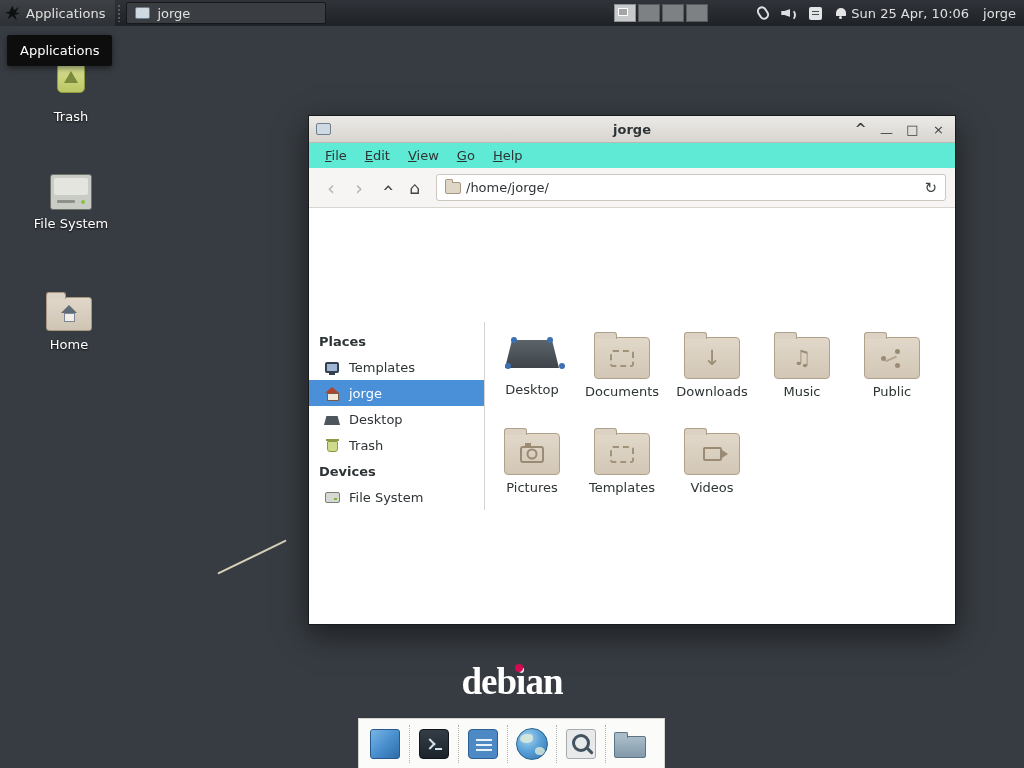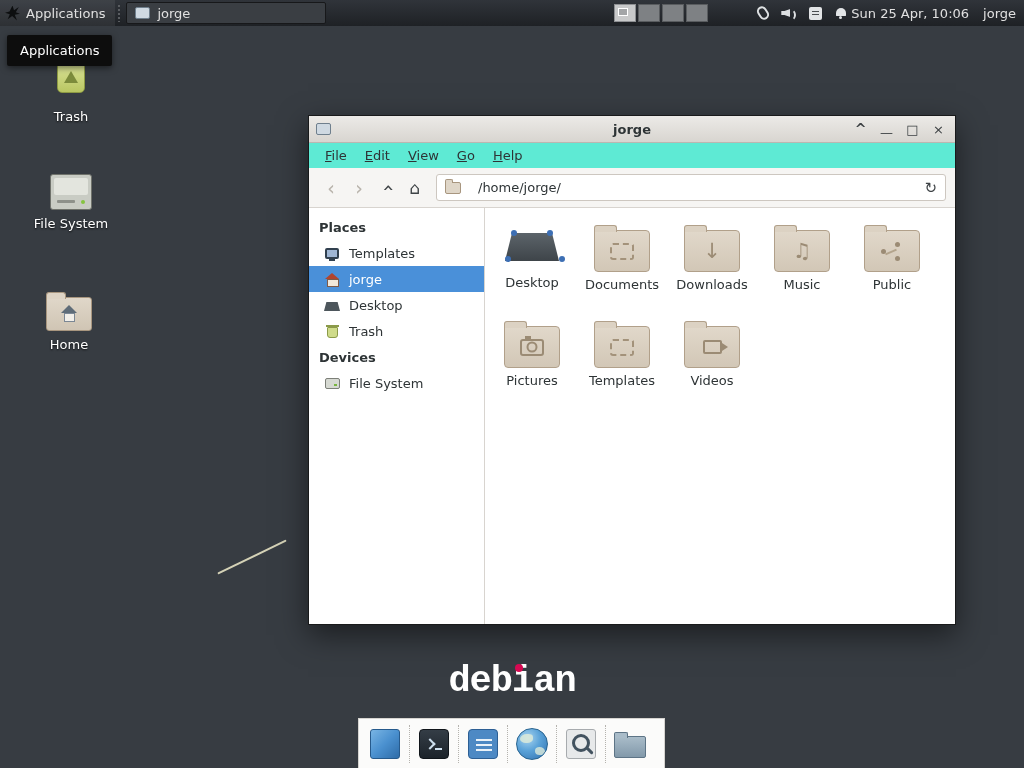--- a/index.html
+++ b/index.html
@@ -89,28 +89,28 @@
   .menu-item { display:inline-block; padding:3px 9px; font-size:13px; color:#2e3436; }
   .menu-item::first-letter { text-decoration:underline; }
   .toolbar { height:40px; flex:none; background:#f6f5f3; border-bottom:1px solid #d8d4cf;
     display:flex; align-items:center; padding:0 9px; gap:2px; }
   .navbtn { width:26px; height:26px; display:flex; align-items:center; justify-content:center;
     font-size:19px; color:#3f4447; }
   .navbtn.disabled { color:#b9b4ac; }
   .navbtn.up span { display:inline-block; transform:rotate(-90deg); }
   .navbtn.home { font-size:17px; }
   .pathbar { flex:1; height:27px; margin-left:6px; background:#ffffff; border:1px solid #cdc7c0;
-    border-radius:3px; display:flex; align-items:center; padding:0 8px; gap:17px; font-size:13px; color:#2e3436; }
+    border-radius:3px; display:flex; align-items:center; padding:0 8px; gap:5px; font-size:13px; color:#2e3436; }
   .mini-folder { position:relative; width:16px; height:12px; background:#dfd6c8; border:1px solid #a8967f;
     border-radius:1px 2px 2px 2px; flex:none; }
   .mini-folder::before { content:''; position:absolute; top:-4px; left:-1px; width:6px; height:3px;
     background:#dfd6c8; border:1px solid #a8967f; border-bottom:none; border-radius:2px 2px 0 0; }
   .reload { margin-left:auto; font-size:15px; color:#3f4447; }
 
-  .win-body { flex:1; display:flex; min-height:0; }
+  .win-body { flex:1; display:flex; min-height:0;align-items:center; }
   .sidebar { width:176px; flex:none; background:#ffffff; border-right:1px solid #d8d4cf;
     padding-top:6px; font-size:13px; color:#2e3436; }
   .side-header { font-weight:bold; padding:6px 10px 5px; }
   .side-item { display:flex; align-items:center; gap:9px; padding:4px 10px 4px 15px; height:26px; }
   .side-item.selected { background:#4a90d9; color:#ffffff; }
   .ic16 { width:16px; height:16px; flex:none; display:flex; align-items:center; justify-content:center; }
   .ic-computer { width:14px; height:11px; background:#9fb6d4; border:2px solid #31404f; border-radius:2px; position:relative; }
   .ic-computer::after { content:''; position:absolute; left:2px; bottom:-4px; width:6px; height:2px; background:#31404f; }
   .ic-home-s { position:relative; width:14px; height:13px; }
   .ic-home-s::before { content:''; position:absolute; left:0; top:0; width:0; height:0;
@@ -152,21 +152,21 @@
   .desk-wrap { position:relative; width:60px; height:44px; }
   .desk-surface { position:absolute; left:3px; top:7px; width:54px; height:28px;
     background:linear-gradient(#5c646a,#3e4449); clip-path:polygon(13% 0,87% 0,100% 100%,0 100%); }
   .desk-dots { position:absolute; left:9px; top:4px; width:6px; height:6px; border-radius:50%; background:#3d6fb4;
     box-shadow:36px 0 0 #3d6fb4, -6px 26px 0 #3d6fb4, 48px 26px 0 #3d6fb4; }
   .statusbar { height:28px; flex:none; border-top:1px solid #d8d4cf; background:#f4f3f0;
     display:flex; align-items:center; padding-left:12px; font-size:13px; color:#2e3436; }
 
   
   .debian-logo { position:absolute; left:446px; top:660px; width:132px; height:46px; text-align:center;
-    font-family:Liberation Mono, monospace; font-weight:bold; font-size:37px; color:#ffffff;
+    font-family:Liberation Serif, serif; font-weight:bold; font-size:37px; color:#ffffff;
     letter-spacing:-1px; }
   .logo-dot { position:absolute; left:69px; top:4px; width:8px; height:8px; border-radius:50%; background:#d70a53; }
 
   
   .dock { position:absolute; left:358px; top:718px; width:307px; height:50px; background:#fbfbfa;
     border:1px solid #d6d4d0; border-bottom:none; display:flex; align-items:center; padding:0 6px; z-index:35; }
   .dk { width:40px; height:40px; display:flex; align-items:center; justify-content:center; }
   .dk-sep { width:1px; height:38px; border-left:1px dotted #b5b3ae; margin:0 4px; }
   .dk-desktop { width:30px; height:30px; border-radius:3px;
     background:linear-gradient(135deg,#79b5e4 0%,#4a90cf 50%,#2e6ca8 100%); border:1px solid #265a8c; }

